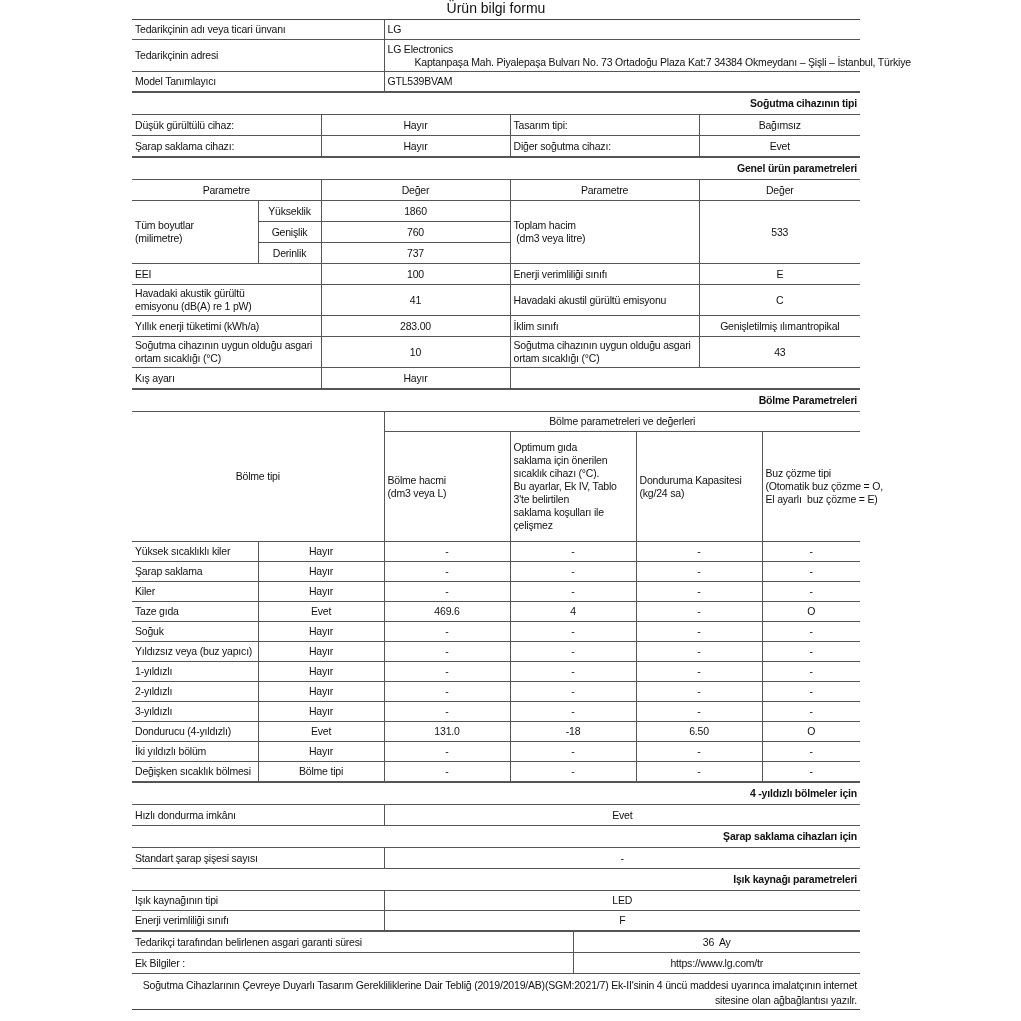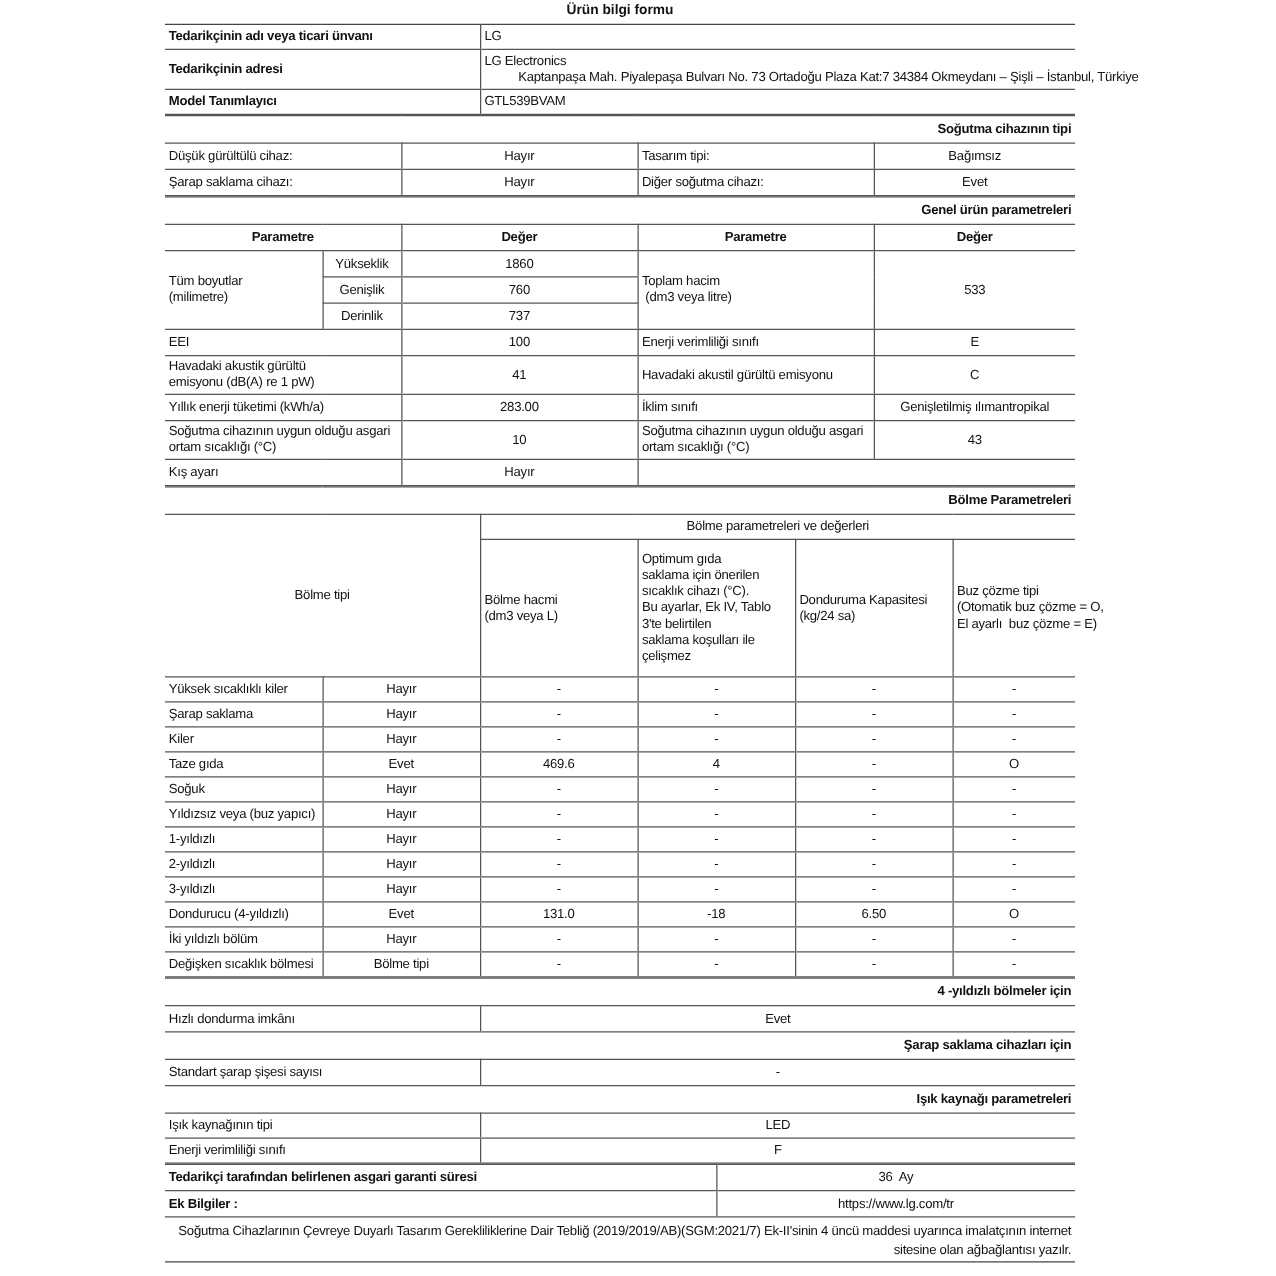--- a/index.html
+++ b/index.html
@@ -1,25 +1,25 @@
 <!DOCTYPE html>
 <html><head>
   <meta charset="utf-8">
   <style>
     html, body { margin: 0; padding: 0; background: #ffffff; }
     body { width: 1021px; height: 1021px; position: relative; overflow: hidden;
       font-family: "Liberation Sans", sans-serif; color: #111; font-size: 10.5px; }
     .page { position: absolute; left: 132px; top: 0; width: 728px; }
-    .title { text-align: center; font-weight: bold; font-size: 11px; height: 16px; line-height: 16px; padding-top: 0px; }
+    .title { text-align: center; font-weight: normal; font-size: 14px; height: 16px; line-height: 16px; padding-top: 0px; }
     table { border-collapse: collapse; width: 728px; table-layout: fixed; }
     td { border-top: 1px solid #555; border-bottom: 1px solid #555; padding: 0 3px; vertical-align: middle;
       line-height: 13px; font-size: 10.5px; letter-spacing: -0.2px; }
     td.v { border-left: 1px solid #555; }
     td.c { text-align: center; }
-    td.b { font-weight: bold; margin-top: 32px; }
+    td.b { font-weight: normal; margin-top: 32px; }
     .sec td { border-left: none; font-weight: bold; height: 21px; border-top: 1px solid #555; text-align: right; }
     .topline td { border-top: 1.5px solid #444; }
     .h21 td { height: 20px; }
     .h20 td { height: 19px; }
     .h30 td { height: 30px; }
   </style>
 </head>
 <body>
 
 <div class="page">

